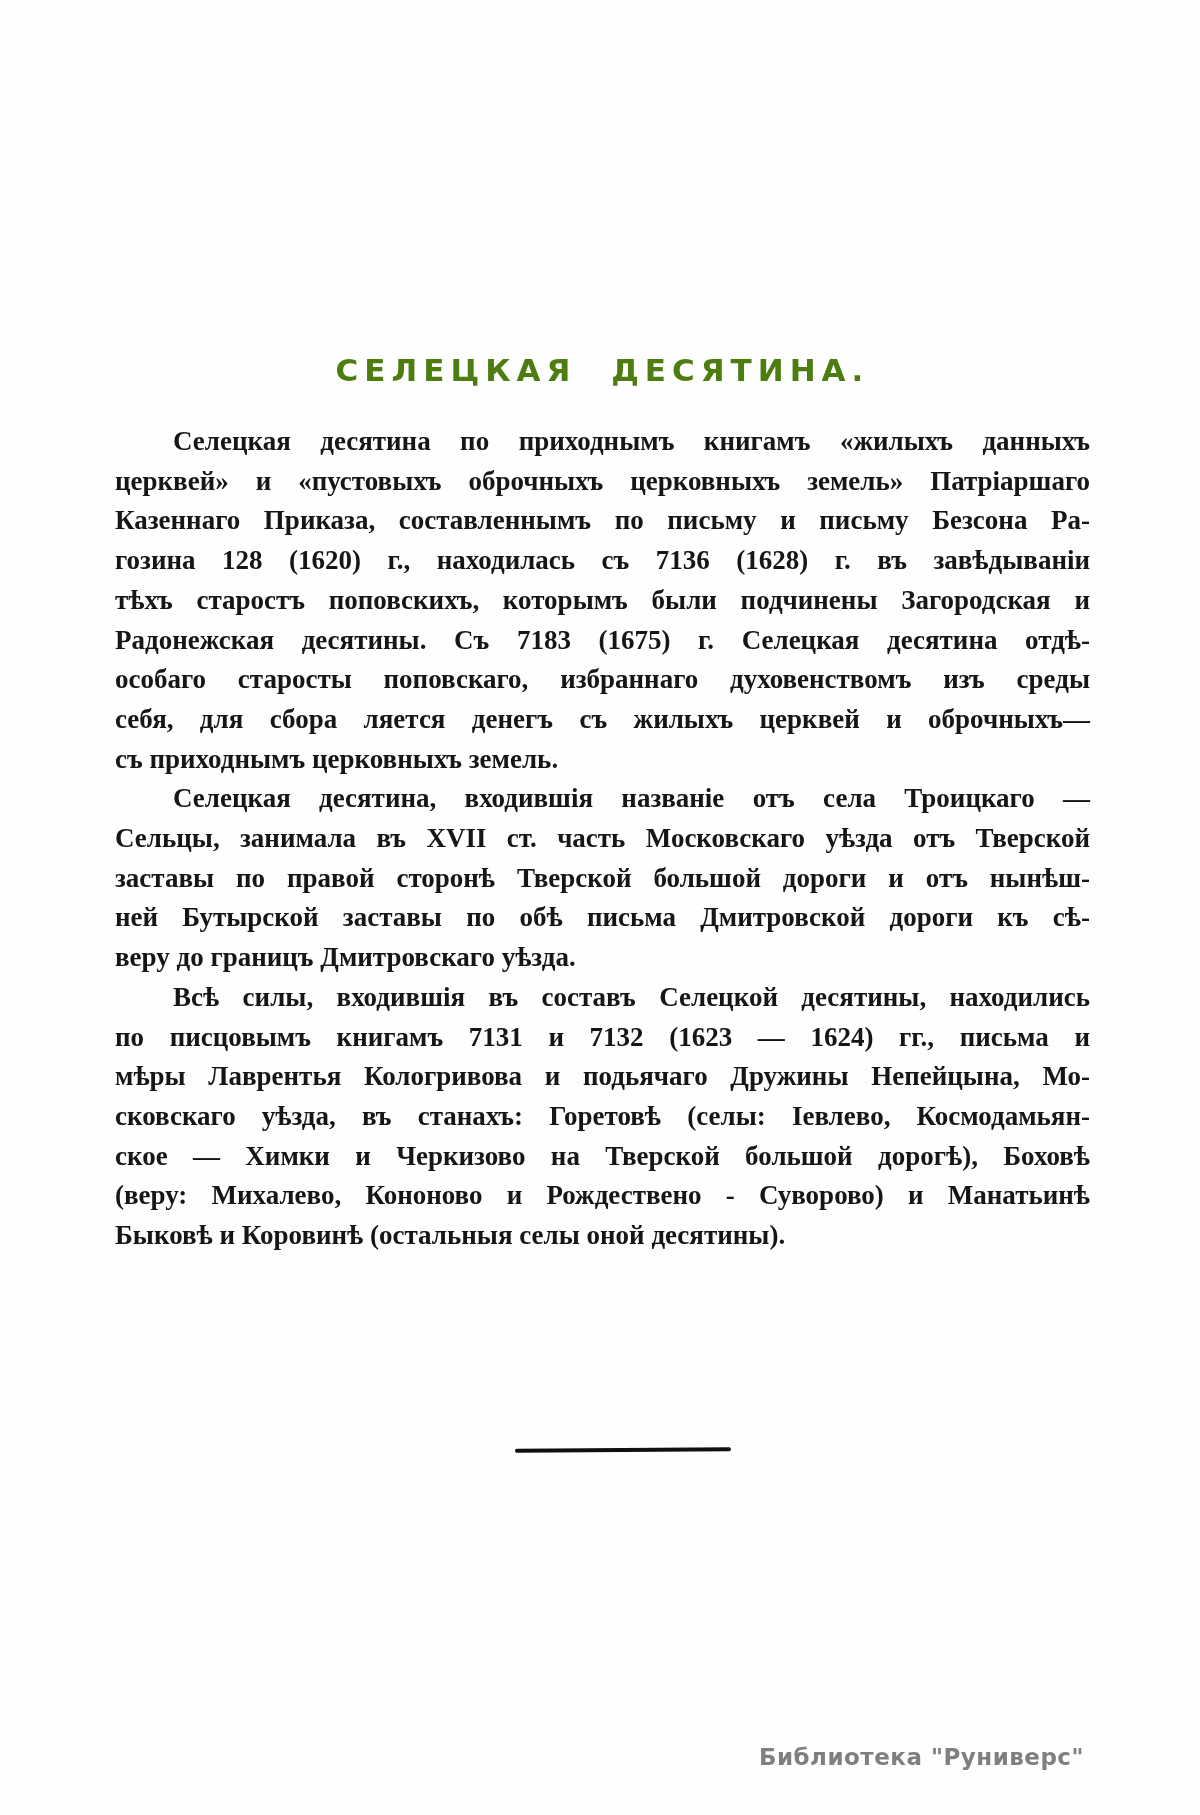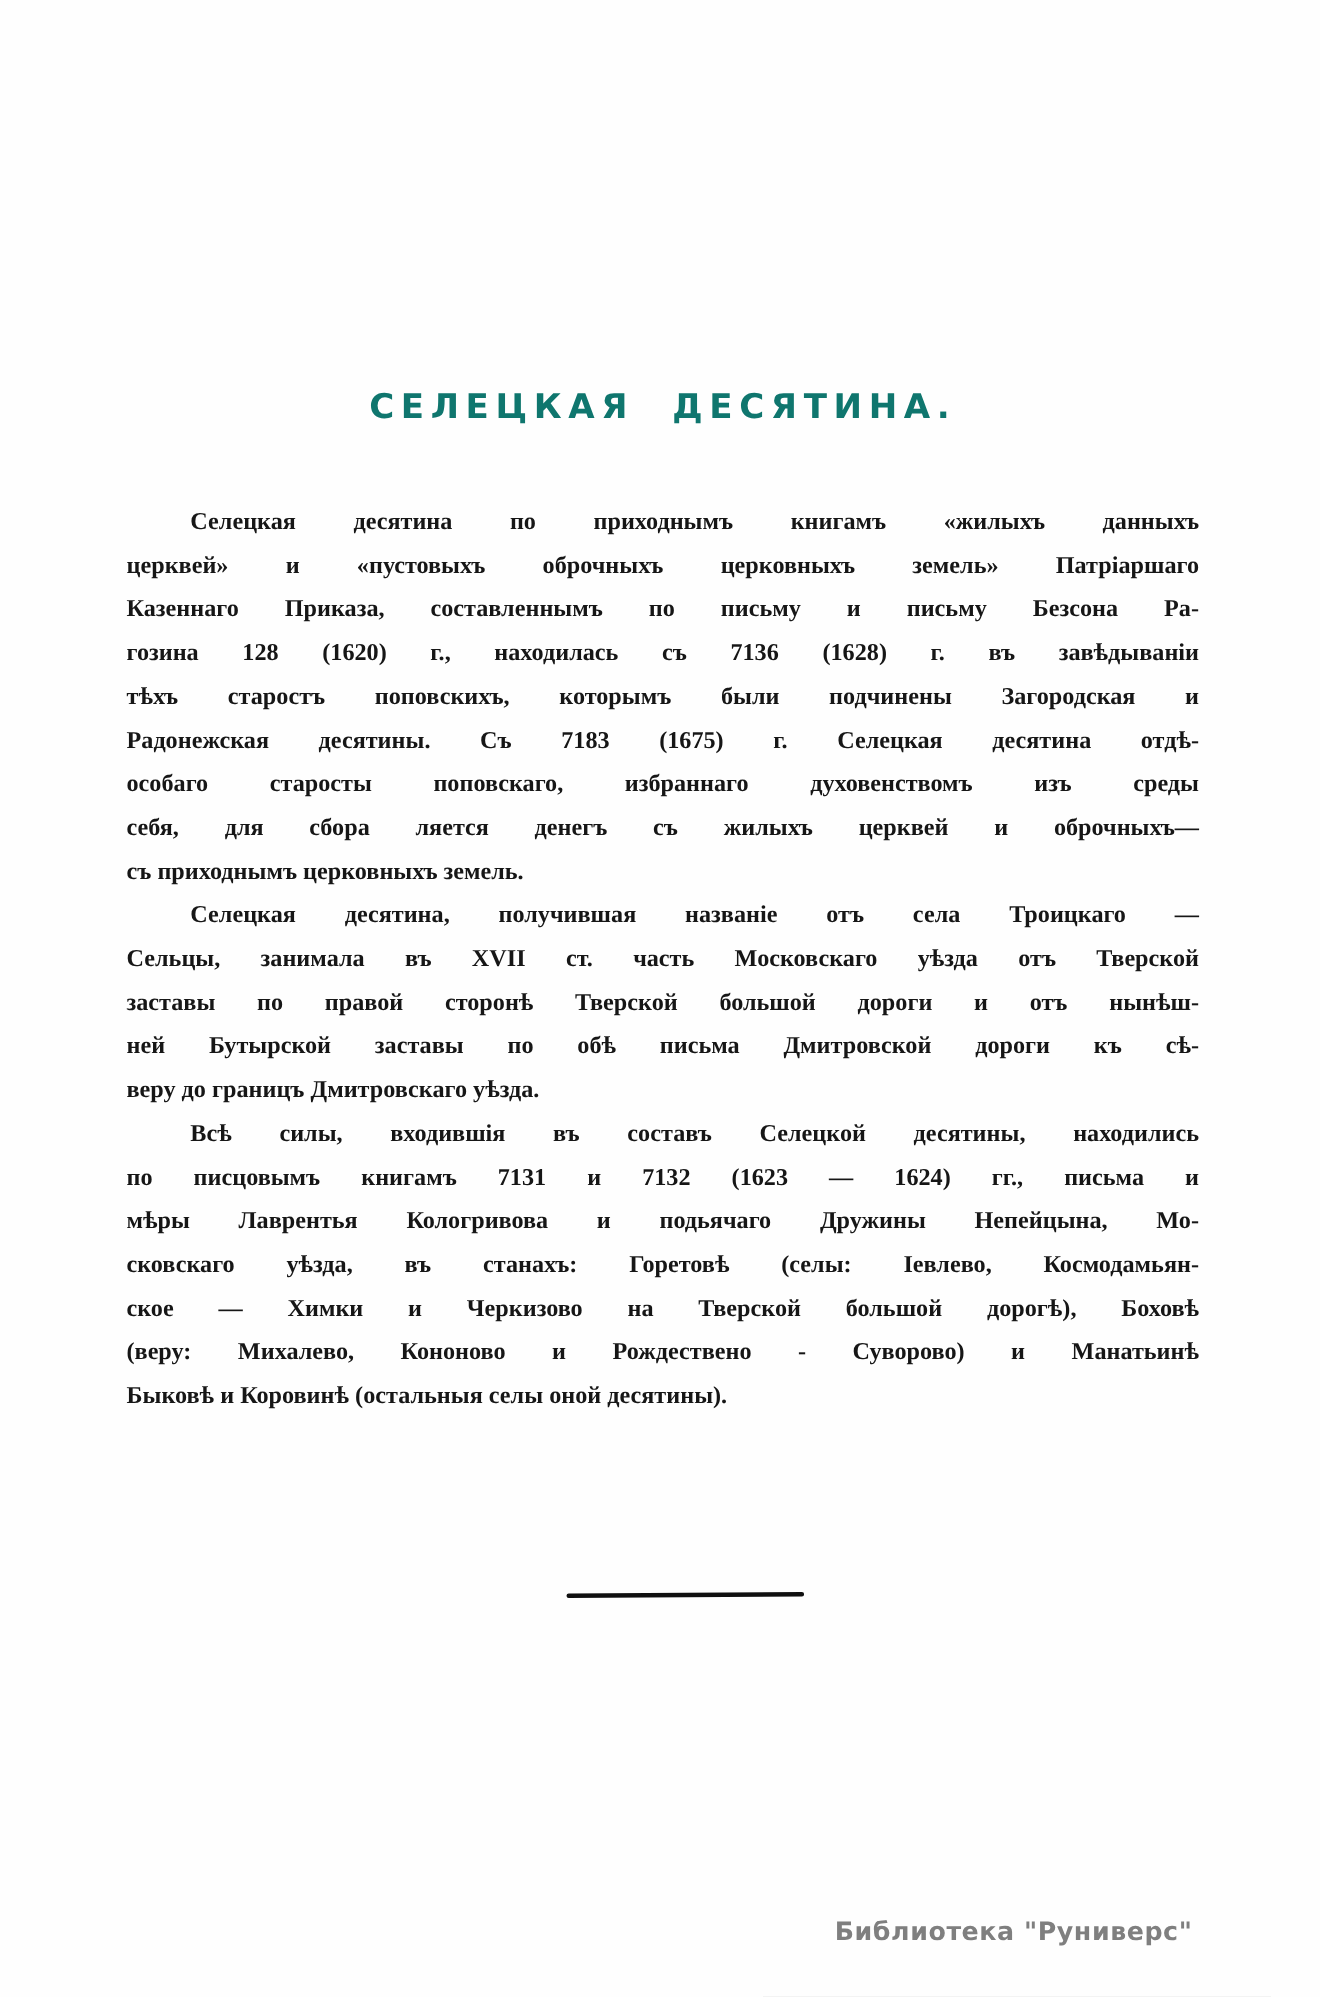--- a/index.html
+++ b/index.html
@@ -21,33 +21,32 @@
     left: 115px;
     top: 352px;
     width: 975px;
     margin: 0;
     text-align: center;
     font-family: "DejaVu Sans", "Liberation Sans", sans-serif;
     font-weight: bold;
     font-size: 31px;
     letter-spacing: 6px;
     word-spacing: 18px;
-    color: #0f766e;
+    color: #4d7c0f;
     white-space: nowrap;
   }
   .textblock {
     position: absolute;
     left: 115px;
     top: 422px;
     width: 975px;
     font-family: "Liberation Serif", "DejaVu Serif", serif;
     font-weight: bold;
-    font-size: 22px;
+    font-size: 27px;
     color: #161616;
-    margin-top: 32px;
   }
   .line {
     line-height: 39.7px;
     text-align: justify;
     text-align-last: justify;
     white-space: normal;
   }
   .line.first { text-indent: 58px; }
   .line.lastline { text-align-last: left; }
   .em { }
@@ -81,21 +80,21 @@
   <div class="textblock" id="textblock">
       <div class="line first"><span>Селецкая десятина по приходнымъ книгамъ «жилыхъ данныхъ</span></div>
       <div class="line"><span>церквей» и «пустовыхъ оброчныхъ церковныхъ земель» Патріаршаго</span></div>
       <div class="line"><span>Казеннаго Приказа, составленнымъ по письму и письму Безсона Ра-</span></div>
       <div class="line"><span>гозина 128 (1620) г., находилась съ 7136 (1628) г. въ завѣдываніи</span></div>
       <div class="line"><span>тѣхъ старостъ поповскихъ, которымъ были подчинены Загородская и</span></div>
       <div class="line"><span>Радонежская десятины. Съ 7183 (1675) г. Селецкая десятина отдѣ-</span></div>
       <div class="line"><span>особаго старосты поповскаго, избраннаго духовенствомъ изъ среды</span></div>
       <div class="line"><span>себя, для сбора ляется денегъ съ </span><span class="em">жилыхъ церквей</span><span> и оброчныхъ—</span></div>
       <div class="line lastline"><span class="em">съ приходнымъ церковныхъ земель.</span></div>
-      <div class="line first"><span>Селецкая десятина, получившая названіе отъ села Троицкаго —</span></div>
+      <div class="line first"><span>Селецкая десятина, входившія названіе отъ села Троицкаго —</span></div>
       <div class="line"><span>Сельцы, занимала въ XVII ст. часть Московскаго уѣзда отъ Тверской</span></div>
       <div class="line"><span>заставы по правой сторонѣ Тверской большой дороги и отъ нынѣш-</span></div>
       <div class="line"><span>ней Бутырской заставы по обѣ письма Дмитровской дороги къ сѣ-</span></div>
       <div class="line lastline"><span>веру до границъ Дмитровскаго уѣзда.</span></div>
       <div class="line first"><span>Всѣ силы, входившія въ составъ Селецкой десятины, находились</span></div>
       <div class="line"><span>по писцовымъ книгамъ 7131 и 7132 (1623 — 1624) гг., письма и</span></div>
       <div class="line"><span>мѣры Лаврентья Кологривова и подьячаго Дружины Непейцына, Мо-</span></div>
       <div class="line"><span>сковскаго уѣзда, въ станахъ: Горетовѣ (селы: Іевлево, Космодамьян-</span></div>
       <div class="line"><span>ское — Химки и Черкизово на Тверской большой дорогѣ), Боховѣ</span></div>
       <div class="line"><span>(веру: Михалево, Кононово и Рождествено - Суворово) и Манатьинѣ</span></div>

